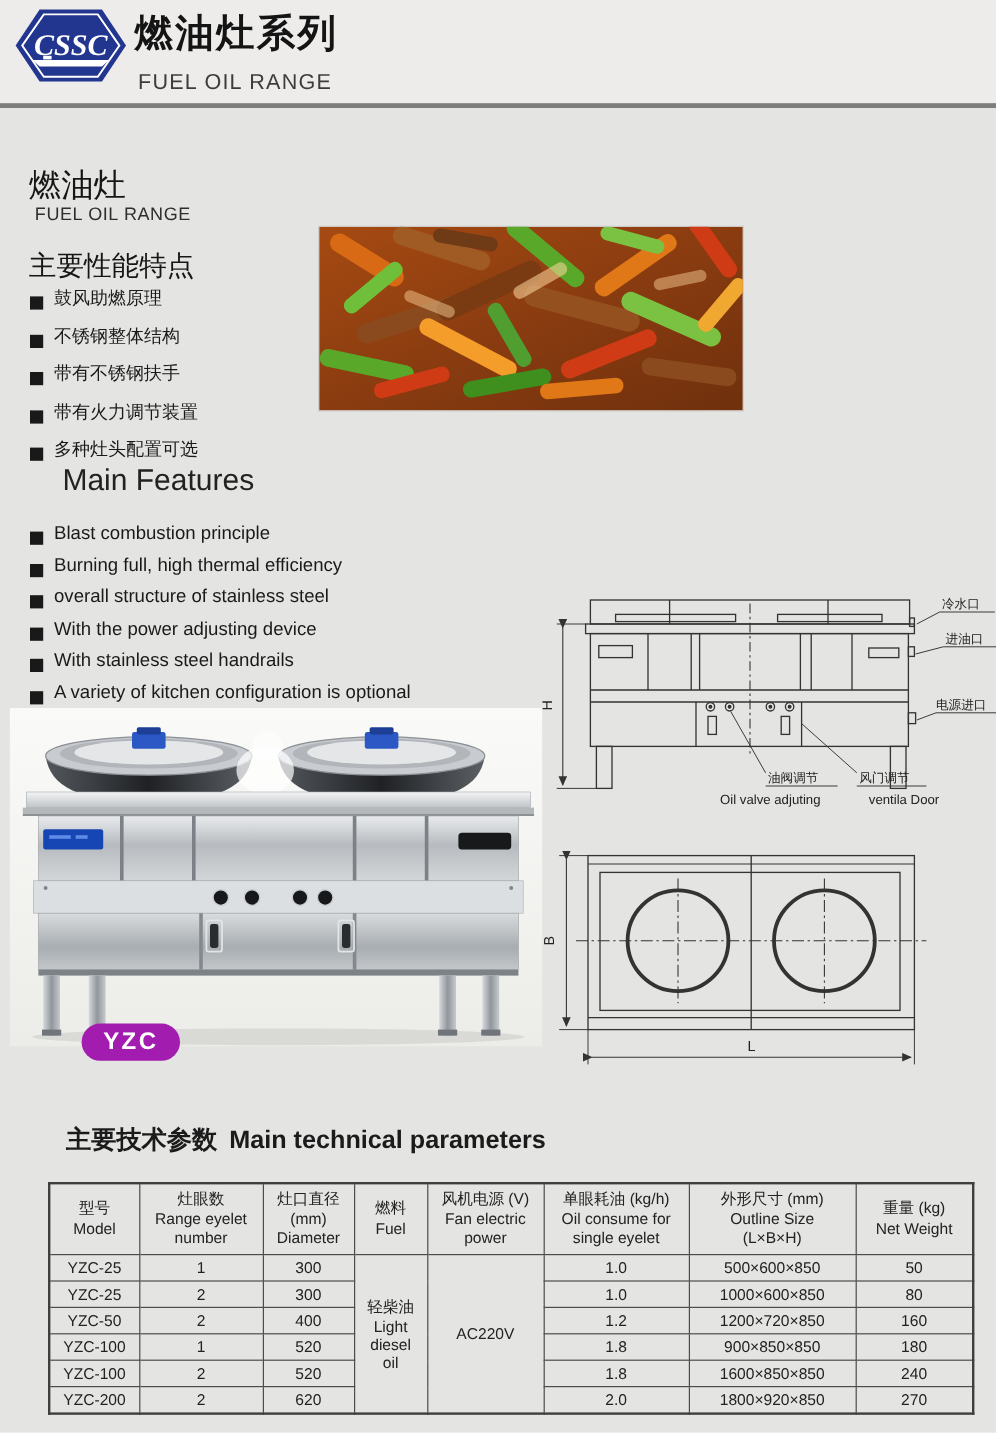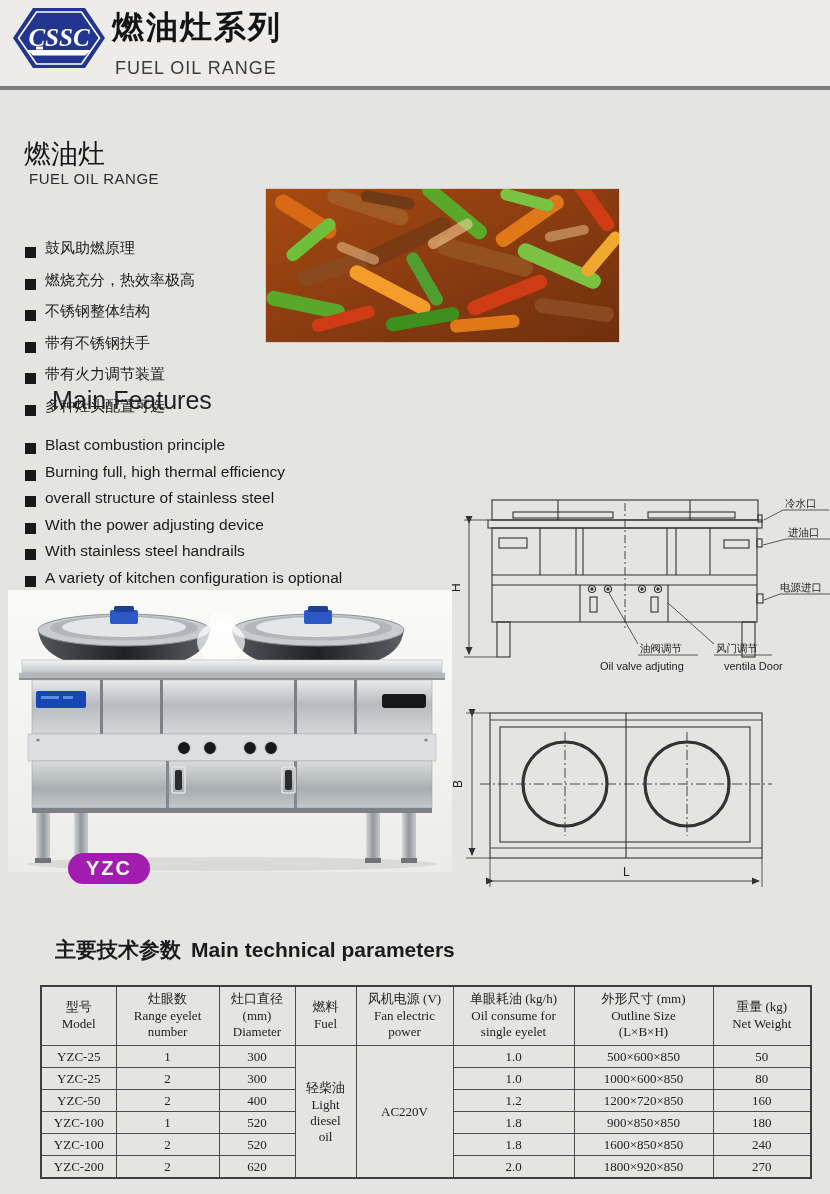--- a/index.html
+++ b/index.html
@@ -38,21 +38,21 @@
   
   .fview{position:absolute;left:452px;top:483px;width:378px;height:200px;}
   .tview{position:absolute;left:452px;top:695px;width:378px;height:215px;}
   .dwg text{fill:#222;}
   
   .tbl-title{position:absolute;left:55px;top:936px;font-size:21px;color:#1b1b1b;font-weight:bold;}
   .tbl-title .en{margin-left:10px;}
   table.params{
     position:absolute;left:40px;top:985px;width:770px;
     border-collapse:collapse;table-layout:fixed;
-    font-family:Liberation Serif, serif;
+    font-family:Liberation Sans, sans-serif;
     font-size:13px;color:#222;
   }
   table.params th,table.params td{
     border:1px solid #4c4c4c;text-align:center;vertical-align:middle;
     padding:1px 2px;font-weight:normal;overflow:hidden;
   }
   table.params{border:2px solid #3f3f3f;}
   table.params thead th{height:56px;line-height:1.3;}
   table.params tbody td{height:19px;}
   .hl{display:block;}
@@ -71,28 +71,25 @@
       <rect x="24" y="39.5" width="7" height="3" fill="#ffffff"></rect>
     </svg>
     <div class="hdr-title">燃油灶系列</div>
     <div class="hdr-sub">FUEL OIL RANGE</div>
   </div>
   <div class="hdr-rule"></div>
 
   <div class="intro-cn">燃油灶</div>
   <div class="intro-en">FUEL OIL RANGE</div>
 
+  <div class="feat-cn-title">主要性能特点</div>
   <ul class="feat feat-cn">
     <li>
         <span class="sq"></span>
         <span>鼓风助燃原理</span>
-      </li>
-    <li>
-        <span class="sq"></span>
-        <span>燃烧充分，热效率极高</span>
       </li>
     <li>
         <span class="sq"></span>
         <span>不锈钢整体结构</span>
       </li>
     <li>
         <span class="sq"></span>
         <span>带有不锈钢扶手</span>
       </li>
     <li>

